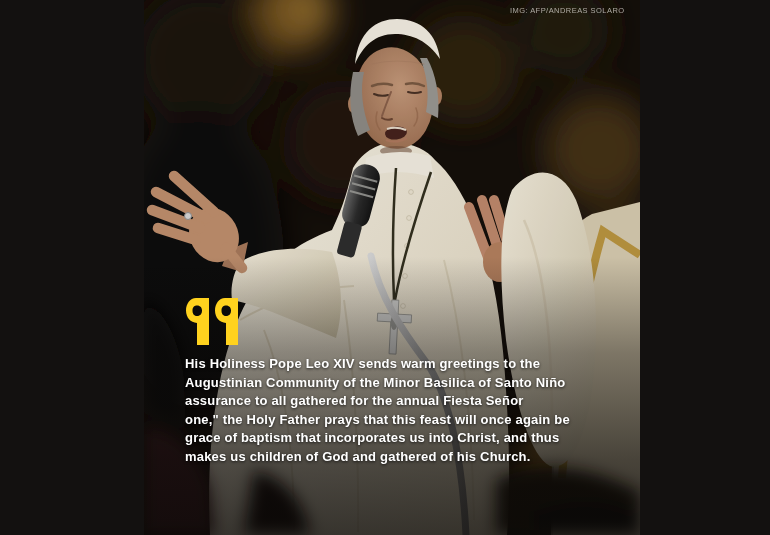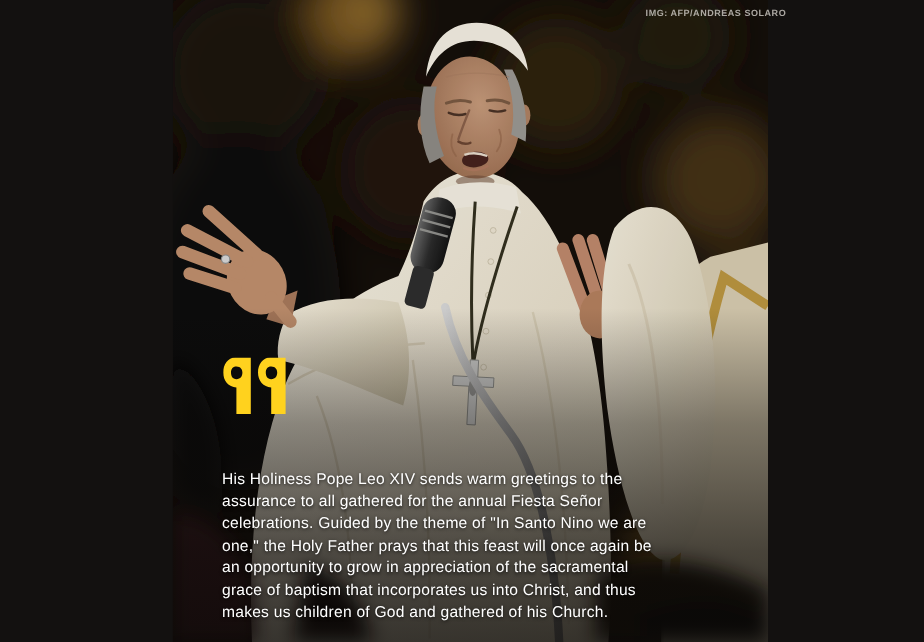--- a/index.html
+++ b/index.html
@@ -7,31 +7,30 @@
     position:relative;width:770px;height:535px;overflow:hidden;
     background:#131110;font-family:"Liberation Sans",sans-serif;
   }
   .photo{position:absolute;left:144px;top:0;width:496px;height:535px;overflow:hidden;}
   .photo svg{display:block;}
   .scrim{
     position:absolute;left:144px;top:0;width:496px;height:535px;pointer-events:none;
     background:linear-gradient(180deg, rgba(8,6,5,0) 48%, rgba(8,6,5,0.40) 66%, rgba(10,8,6,0.68) 86%, rgba(10,8,6,0.78) 100%);
   }
   .credit{
-    position:absolute;left:538px;top:6px;
-    font-size:7.5px;font-weight:700;letter-spacing:0.45px;
+    position:absolute;left:510px;top:6px;
+    font-size:7.5px;font-weight:400;letter-spacing:0.45px;
     color:#c6c2bc;opacity:0.85;white-space:nowrap;
   }
   .quote-icon{position:absolute;left:186px;top:298px;width:54px;height:48px;}
   .quote-text{
     position:absolute;left:185px;top:355px;
-    color:#ffffff;font-weight:normal;font-size:13px;line-height:18.5px;
+    color:#ffffff;font-weight:bold;font-size:13px;line-height:18.5px;
     letter-spacing:0.2px;white-space:nowrap;
     text-shadow:0 1px 3px rgba(0,0,0,0.75);
-    margin-top:35px;
   }
 </style>
 </head>
 <body>
 
 <div class="canvas">
 
   <div class="photo">
     <svg width="496" height="535" viewBox="0 0 496 535" xmlns="http://www.w3.org/2000/svg">
       <defs>
@@ -207,21 +206,20 @@
     <g fill="#FFD21E" fill-rule="evenodd">
       <path d="M23,0 H10 C4,0 0,6 0,12.5 C0,19.5 4.5,24.5 11,25 L11,47 H23 Z
                M11,7.5 C14.5,7.5 16,10 16,12.5 C16,15.5 14.5,18 11,18 C7.8,18 6.5,15.5 6.5,12.5 C6.5,9.8 7.8,7.5 11,7.5 Z"></path>
       <path d="M52,0 H39 C33,0 29,6 29,12.5 C29,19.5 33.5,24.5 40,25 L40,47 L52,47 Z
                M40,7.5 C43.5,7.5 45,10 45,12.5 C45,15.5 43.5,18 40,18 C36.8,18 35.5,15.5 35.5,12.5 C35.5,9.8 36.8,7.5 40,7.5 Z"></path>
     </g>
   </svg>
 
   <div class="quote-text">
     <div>His Holiness Pope Leo XIV sends warm greetings to the</div>
+    <div>Augustinian Community of the Minor Basilica of Santo Niño</div>
     <div>assurance to all gathered for the annual Fiesta Señor</div>
-    <div>celebrations. Guided by the theme of "In Santo Nino we are</div>
     <div>one," the Holy Father prays that this feast will once again be</div>
-    <div>an opportunity to grow in appreciation of the sacramental</div>
     <div>grace of baptism that incorporates us into Christ, and thus</div>
     <div>makes us children of God and gathered of his Church.</div>
   </div>
 
 </div>
 
 </body></html>

